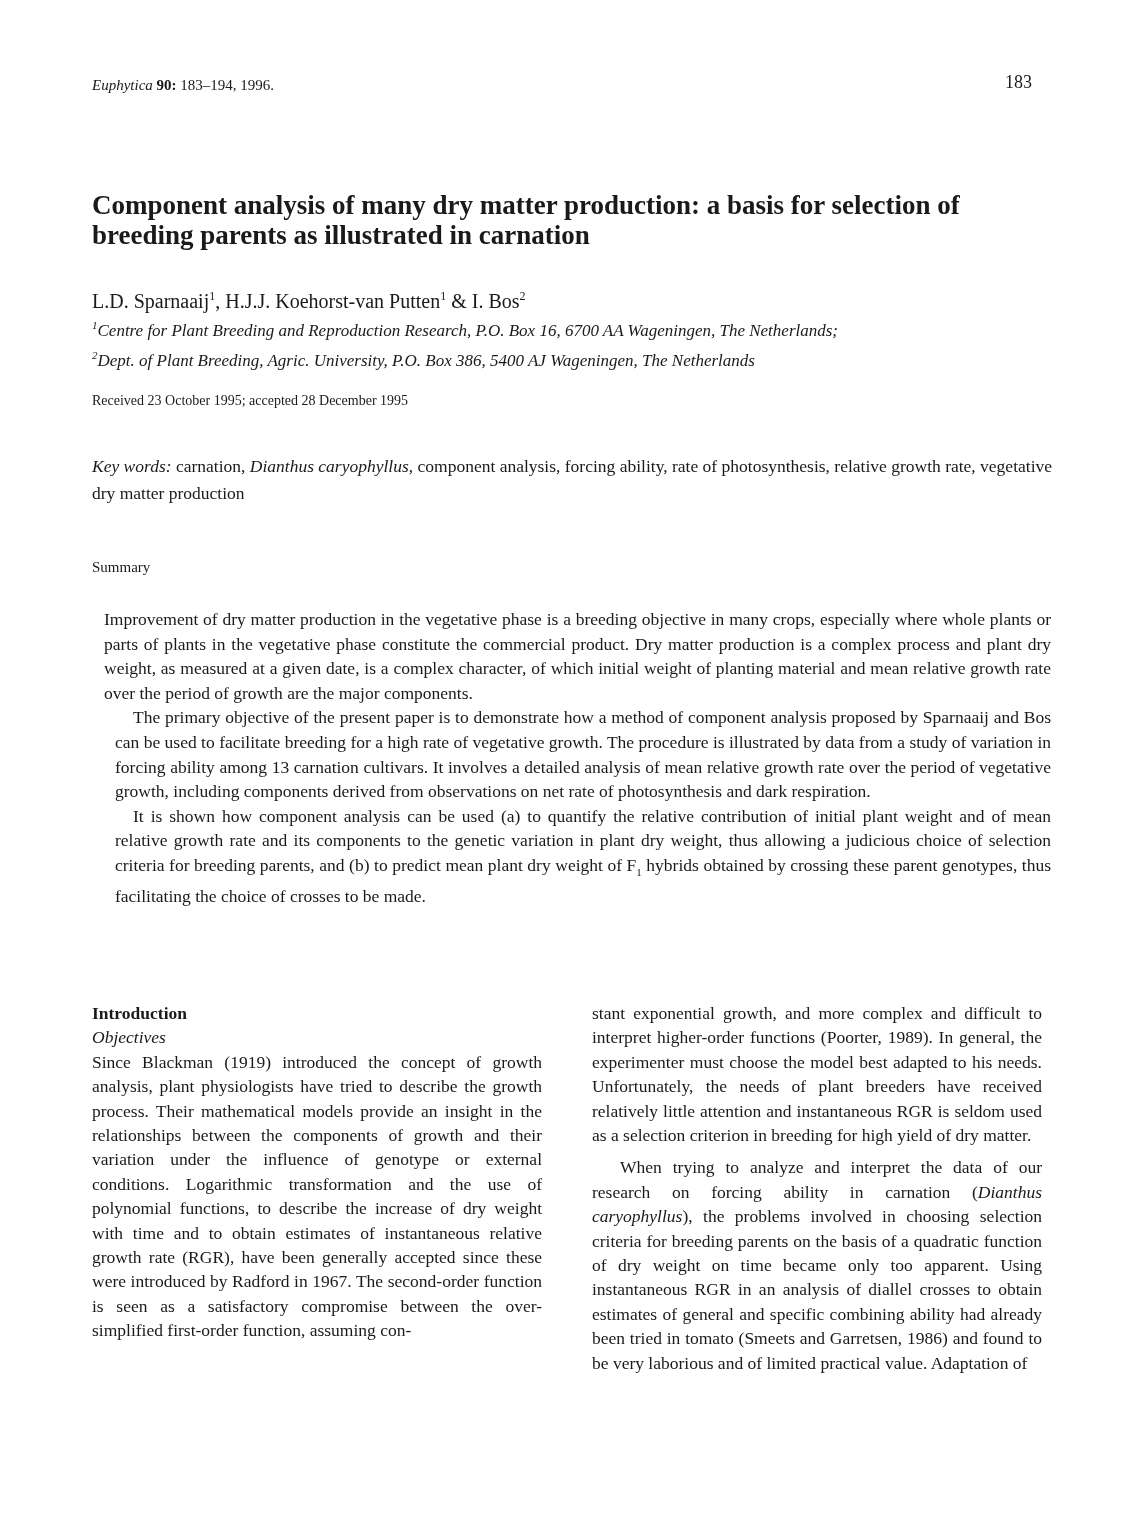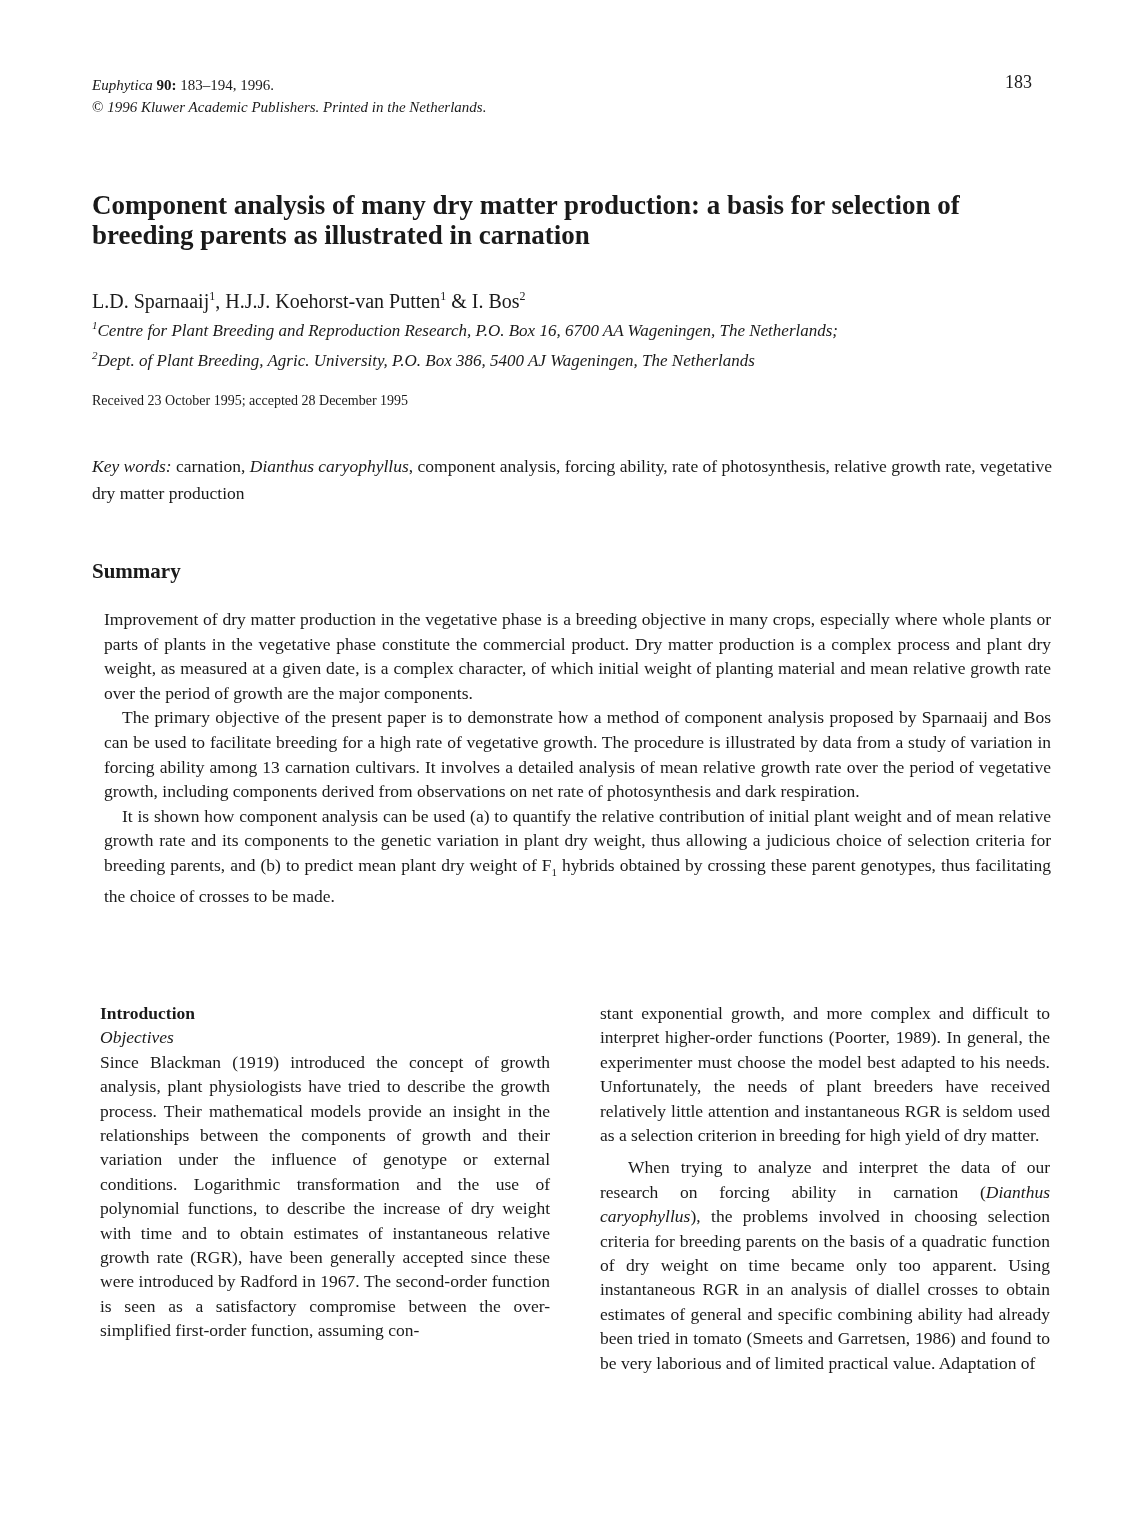--- a/index.html
+++ b/index.html
@@ -12,42 +12,41 @@
   .pageno { position: absolute; right: 108px; top: 72px; font-size: 18px; }
   .title { position: absolute; left: 92px; top: 190px; width: 960px; font-size: 27px; font-weight: bold; line-height: 30px; }
   .authors { position: absolute; left: 92px; top: 283px; font-size: 20px; line-height: 26px; }
   .authors sup { font-size: 12px; }
   .affil { position: absolute; left: 92px; top: 313px; width: 980px; font-size: 17px; font-style: italic; line-height: 24px; }
   .affil sup { font-size: 11px; font-style: italic; }
   .received { position: absolute; left: 92px; top: 393px; font-size: 14px; }
   .keywords { position: absolute; left: 92px; top: 453px; width: 960px; font-size: 17.5px; line-height: 27px; }
   .keywords .kl { font-style: italic; }
   .keywords i { font-style: italic; }
-  .summary-h { position: absolute; left: 92px; top: 559px; font-size: 21px; font-weight: bold; }
+  .summary-h { position: absolute; left: 92px; top: 559px; font-size: 15px; font-weight: normal; }
   .summary { position: absolute; left: 104px; top: 607px; width: 947px; font-size: 17.5px; line-height: 24.6px; text-align: justify; }
   .summary p { margin: 0; text-indent: 0; }
-  .summary p + p { text-indent: 18px; }
-  .col { position: absolute; top: 1001px; width: 450px; font-size: 17.5px; line-height: 24.4px; text-align: justify; margin-left: 8px; }
+  .summary p + p { text-indent: 18px; margin-left: 11px; }
+  .col { position: absolute; top: 1001px; width: 450px; font-size: 17.5px; line-height: 24.4px; text-align: justify; }
   .col.left { left: 92px; }
   .col.right { left: 592px; }
   .col p { margin: 0; }
   .col .indent { text-indent: 28px; }
   .sec-h { font-weight: bold; margin: 0 0 25px 0; }
   .subsec-h { font-style: italic; margin: 0 0 28px 0; }
   .spacer-p { margin-top: 8px !important; }
   sub { font-size: 11px; }
 </style>
 </head>
 <body>
 
 <div class="page">
 
   <div class="hdr-left">
     <div><span class="jn">Euphytica</span>&nbsp;<span class="vol">90:</span><span> 183–194, 1996.</span></div>
-    <div><span>©</span><span class="pub"> 1996 Kluwer Academic Publishers.  Printed in the Netherlands.</span></div>
   </div>
 
   <div class="pageno">183</div>
 
   <div class="title">Component analysis of many dry matter production: a basis for selection of breeding parents as illustrated in carnation</div>
 
   <div class="authors">
     <span>L.D. Sparnaaij</span><sup>1</sup><span>, </span><span>H.J.J. Koehorst-van Putten</span><sup>1</sup><span> &amp; </span><span>I. Bos</span><sup>2</sup>
   </div>
 

